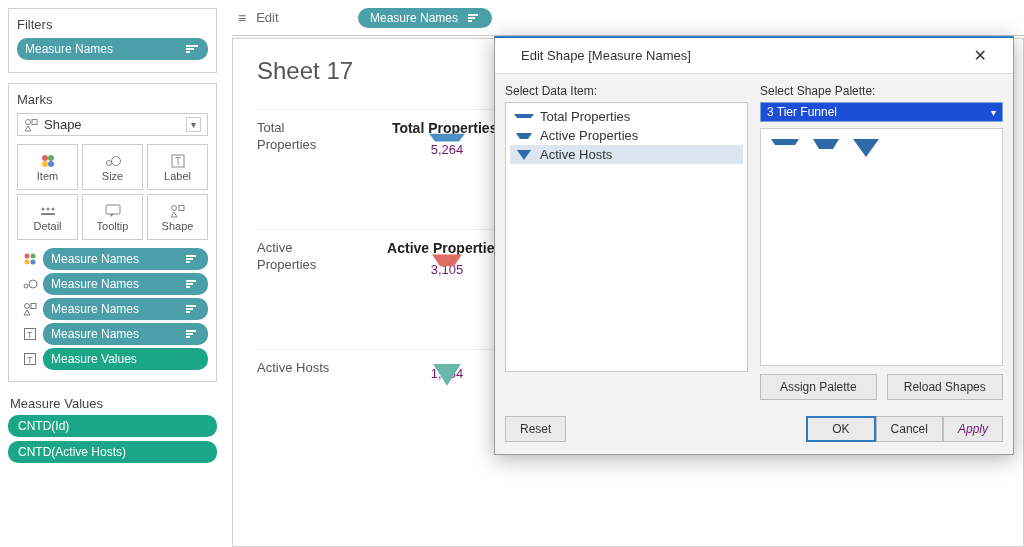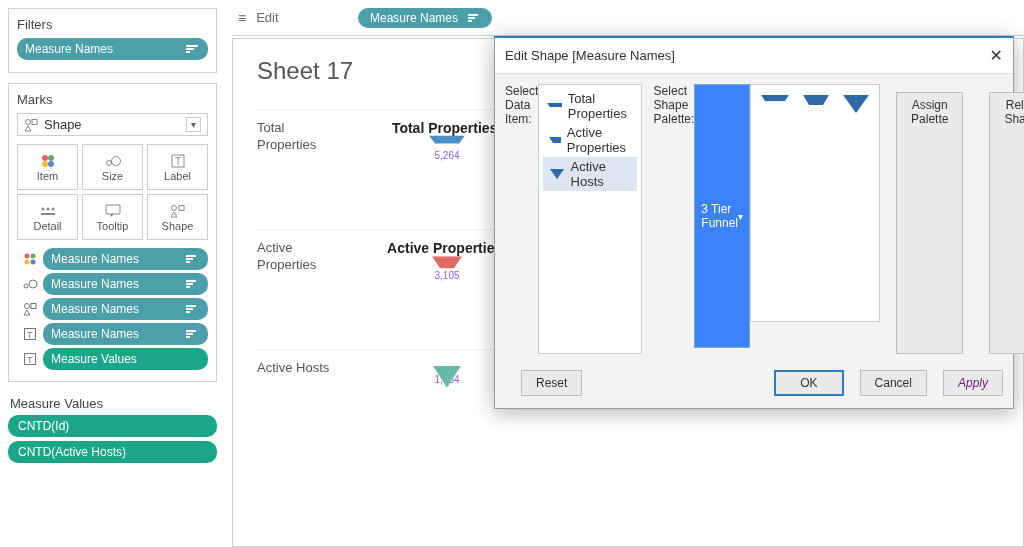--- a/index.html
+++ b/index.html
@@ -34,37 +34,37 @@
 .shelf-label .rows-icon { font-size: 14px; margin-right: 10px; color: #666; }
 .shelf-pill { background: #4a9fa8; color: #fff; border-radius: 10px; padding: 3px 12px; font-size: 12px; display: flex; align-items: center; }
 
 .viz { position: absolute; left: 232px; top: 38px; right: 0; bottom: 0; border: 1px solid #d0d0d0; padding: 18px 24px; }
 .sheet-title { font-size: 24px; font-weight: 300; color: #555; margin-bottom: 24px; }
 .viz-row { display: flex; align-items: flex-start; height: 120px; border-top: 1px solid #eee; padding-top: 10px; }
 .viz-row:first-of-type { border-top: none; }
 .viz-row .rh { width: 90px; font-size: 13px; color: #555; line-height: 1.3; }
 .viz-row .metric { position: relative; width: 200px; text-align: center; }
 .viz-row .metric .mtitle { font-size: 14px; font-weight: 600; color: #222; }
-.viz-row .metric .mval { font-size: 10px; color: #8b5cf6; margin-top: 14px; }
+.viz-row .metric .mval { font-size: 13px; color: #701a75; margin-top: 6px; }
 .viz-row .metric .shape { position: absolute; left: 50%; top: 50%; transform: translate(-50%, -30%); }
 
 .dialog { position: absolute; left: 494px; top: 36px; width: 520px; background: #f3f3f3; border: 1px solid #999; box-shadow: 0 4px 20px rgba(0,0,0,.3); border-top:2px solid #2e7bbd; }
-.dialog-title { display: flex; align-items: center; padding: 8px 10px; background: #fff; border-bottom: 1px solid #ddd; font-size: 13px; justify-content: flex-end; }
+.dialog-title { display: flex; align-items: center; padding: 8px 26px; background: #fff; border-bottom: 1px solid #ddd; font-size: 13px; justify-content: flex-end; }
 .dialog-title .close { margin-left: auto; font-size: 16px; cursor: pointer; }
 .dialog-body { display: flex; padding: 10px; gap: 12px; }
-.dialog-col { flex: 1; display: flex; flex-direction: row; }
+.dialog-col { flex: 1; display: flex; flex-direction: column; }
 .dialog-col .col-label { font-size: 12px; color: #333; margin-bottom: 4px; }
 .data-item-list { background: #fff; border: 1px solid #ccc; height: 270px; padding: 4px; font-size: 13px; }
 .data-item { display: flex; align-items: center; padding: 2px 4px; gap: 6px; }
 .data-item.selected { background: #dce6f0; }
-.palette-select { border: 1px solid #7aa7d2; background: #3b82f6; color: #fff; padding: 2px 6px; font-size: 12px; margin-bottom: 6px; display: flex; align-items: center; }
+.palette-select { border: 1px solid #7aa7d2; background: #1d4ed8; color: #fff; padding: 2px 6px; font-size: 12px; margin-bottom: 6px; display: flex; align-items: center; }
 .palette-select .caret { margin-left: auto; font-size: 10px; }
 .palette-box { background: #fff; border: 1px solid #ccc; height: 238px; padding: 10px; display: flex; gap: 14px; align-items: flex-start; }
 .dialog-actions { display: flex; gap: 10px; padding: 0 10px 10px; }
-.btn { background: #eaeaea; border: 1px solid #bdbdbd; padding: 5px 14px; font-size: 12px; cursor: pointer; text-align: center; margin-left: 16px; }
+.btn { background: #eaeaea; border: 1px solid #bdbdbd; padding: 5px 14px; font-size: 12px; cursor: pointer; text-align: center; }
 .btn.primary { border: 2px solid #2e7bbd; padding: 4px 24px; }
 .btn.disabled { color: #701a75; font-style: italic; }
 .dialog-footer { display: flex; padding: 6px 10px 12px; }
 .dialog-footer .left { }
 .dialog-footer .right { margin-left: auto; display: flex; }
 
 svg { display: block; }
 </style>
 </head>
 <body>

